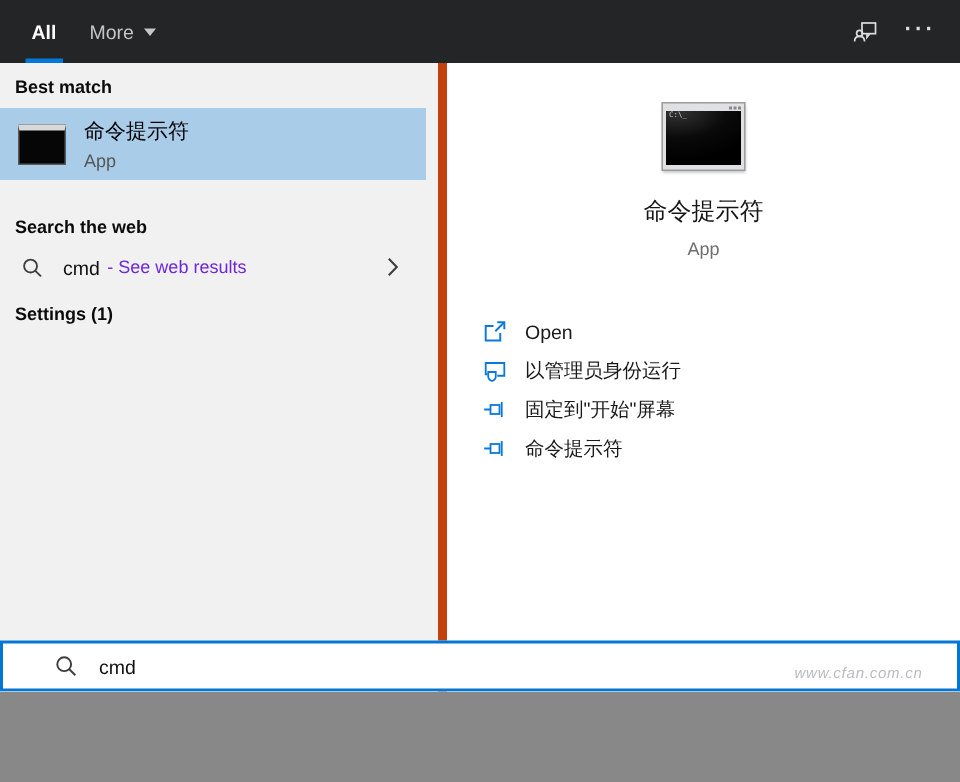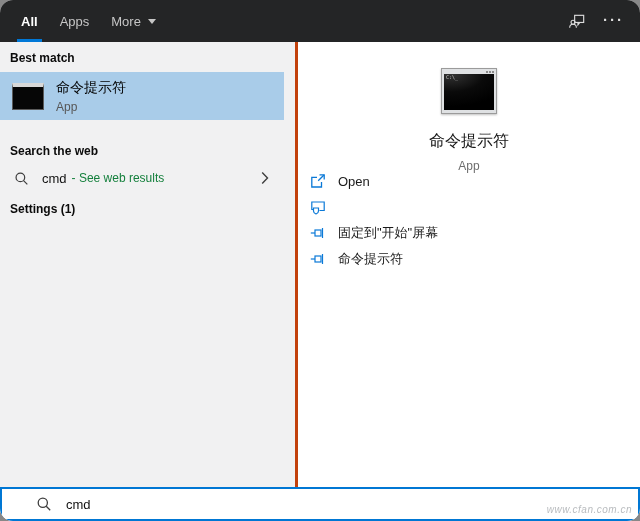--- a/index.html
+++ b/index.html
@@ -1,79 +1,76 @@
 <!DOCTYPE html>
 <html><head>
 <meta charset="utf-8">
 <style>
   * { margin:0; padding:0; box-sizing:border-box; }
   body { background:#888; font-family:"Liberation Sans", sans-serif; }
-  .window { position:relative; width:640px; height:521px; background:#fff; overflow:hidden;border-radius:13px; }
+  .window { position:relative; width:640px; height:461px; background:#fff; overflow:hidden; }
 
   
   .topbar { height:42px; background:#242526; display:flex; align-items:stretch; }
   .tabs { display:flex; padding-left:10px; }
   .tab { position:relative; display:flex; align-items:center; padding:0 11px; font-size:13px; color:#c6c6c6; cursor:pointer; }
   .tab.active { color:#ffffff; font-weight:bold; }
   .tab.active::after { content:""; position:absolute; left:7px; right:7px; bottom:0; height:3px; background:#0078d7; }
   .tab .caret { width:0; height:0; border-left:4px solid transparent; border-right:4px solid transparent; border-top:5px solid #c6c6c6; margin-left:7px; }
   .topbar-right { margin-left:auto; display:flex; align-items:center; gap:16px; padding-right:16px; }
   .tb-icon { color:#dcdcdc; display:flex; align-items:center; cursor:pointer; }
   .ellipsis { color:#dcdcdc; font-size:15px; font-weight:bold; letter-spacing:2px; cursor:pointer; line-height:1; padding-bottom:4px; }
 
   
   .body { display:flex; height:445px; }
-  .left { width:298px; background:#f1f1f2; border-right:3px solid #c2410c; }
+  .left { width:298px; background:#f1f1f2; border-right:6px solid #c2410c; }
   .section-header { font-size:12px; font-weight:bold; color:#0b0b0b; padding-left:10px; }
   .sh-best { padding-top:9px; }
   .best-row { margin-top:7px; height:48px; width:284px; background:#a9cce9; display:flex; align-items:center; cursor:pointer; }
   .cmd-icon-small { width:32px; height:27px; margin:0 12px; background:#060606; border:1px solid #5a5a5a; border-top:4px solid #d8d8d8; flex:none; }
   .best-text { display:flex; flex-direction:column; gap:3px; }
   .best-title { font-size:14px; color:#000; }
   .best-sub { font-size:12px; color:#575757; }
   .sh-web { margin-top:24px; }
   .web-row { margin-top:5px; height:30px; display:flex; align-items:center; padding:0 26px 0 14px; cursor:pointer; }
   .web-row .mag { color:#3e3e3e; display:flex; align-items:center; margin-right:13px; }
   .web-query { font-size:13px; color:#111; }
-  .web-suffix { font-size:12px; color:#15803d; margin-left:5px; }
+  .web-suffix { font-size:12px; color:#6d28d9; margin-left:5px; }
   .web-spacer { flex:1; }
   .chev { display:flex; align-items:center; color:#3e3e3e; }
   .sh-settings { margin-top:9px; }
 
   .right { flex:1; background:#ffffff; display:flex; flex-direction:column; align-items:center; padding-top:26px; }
   .cmd-icon-large { width:56px; height:46px; background:#dfe1e3; border:1px solid #9b9b9b; box-shadow:0 1px 2px rgba(0,0,0,0.25); flex:none; }
   .cil-titlebar { height:5px; display:flex; align-items:center; justify-content:flex-end; gap:1px; padding-right:2px; }
   .cil-dot { width:2px; height:2px; background:#8a8a8a; }
   .cil-screen { position:relative; margin:0 2px 2px 2px; height:36px; background:radial-gradient(ellipse 120% 90% at 15% 0%, #343434 0%, #0a0a0a 55%, #000 100%); }
   .cil-label { position:absolute; top:1px; left:2px; font-size:5px; line-height:1; color:#c8c8c8; font-family:"DejaVu Sans Mono", monospace; }
   .app-title { margin-top:17px; font-size:16px; color:#151515; }
   .app-sub { margin-top:7px; font-size:12px; color:#6e6e6e; }
 
-  .actions { align-self:flex-start; padding-left:12px; display:flex; flex-direction:column; gap:10px; }
+  .actions { align-self:flex-start; margin-top:40px; padding-left:24px; display:flex; flex-direction:column; gap:10px; }
   .action { display:flex; align-items:center; gap:12px; height:16px; font-size:13px; color:#1a1a1a; cursor:pointer; }
   .action .aicon { width:16px; height:16px; flex:none; display:flex; }
 
   
   .searchbar { position:absolute; left:0; right:0; bottom:0; height:34px; background:#fff; border:2px solid #0077d4; display:flex; align-items:center; padding-left:34px; }
   .searchbar .mag { color:#3e3e3e; display:flex; align-items:center; margin-right:14px; }
   .search-value { font-size:13px; color:#111; }
-  .watermark { position:absolute; right:6px; bottom:4px; font-size:10px; font-style:italic; color:#b9bcbf; letter-spacing:0.5px; }
+  .watermark { position:absolute; right:23px; bottom:4px; font-size:10px; font-style:italic; color:#b9bcbf; letter-spacing:0.5px; }
 </style>
 </head>
 <body>
 
 <div class="window">
 
   <div class="topbar">
     <div class="tabs">
       <div class="tab active">
           <span>All</span>
-        </div>
-      <div class="tab">
-          <span>Apps</span>
         </div>
       <div class="tab">
         <span>More</span>
         <span class="caret"></span>
       </div>
     </div>
     <div class="topbar-right">
       <span class="tb-icon">
         <svg width="19" height="19" viewBox="0 0 20 20" fill="none" stroke="currentColor" stroke-width="1.2">
           <rect x="7" y="3.5" width="9.5" height="7.5"></rect>
@@ -148,20 +145,21 @@
           <span>Open</span>
         </div>
 
         <div class="action">
           <span class="aicon">
             <svg width="16" height="16" viewBox="0 0 16 16" fill="none" stroke="#0b79d7" stroke-width="1.2">
               <polyline points="3,10.5 1.8,10.5 1.8,3 14.2,3 14.2,11.5 9.5,11.5"></polyline>
               <path d="M3.5 9 H8.5 V12 C8.5 13.6 7.3 14.5 6 15 C4.7 14.5 3.5 13.6 3.5 12 Z" fill="#ffffff"></path>
             </svg>
           </span>
+          <span>以管理员身份运行</span>
         </div>
 
 
         <div class="action">
           <span class="aicon">
             <svg width="16" height="16" viewBox="0 0 16 16" fill="none" stroke="#0b79d7" stroke-width="1.2">
               <line x1="0.8" y1="8" x2="5" y2="8"></line>
               <rect x="5" y="5" width="6" height="6"></rect>
               <line x1="12.5" y1="3" x2="12.5" y2="13"></line>
             </svg>

